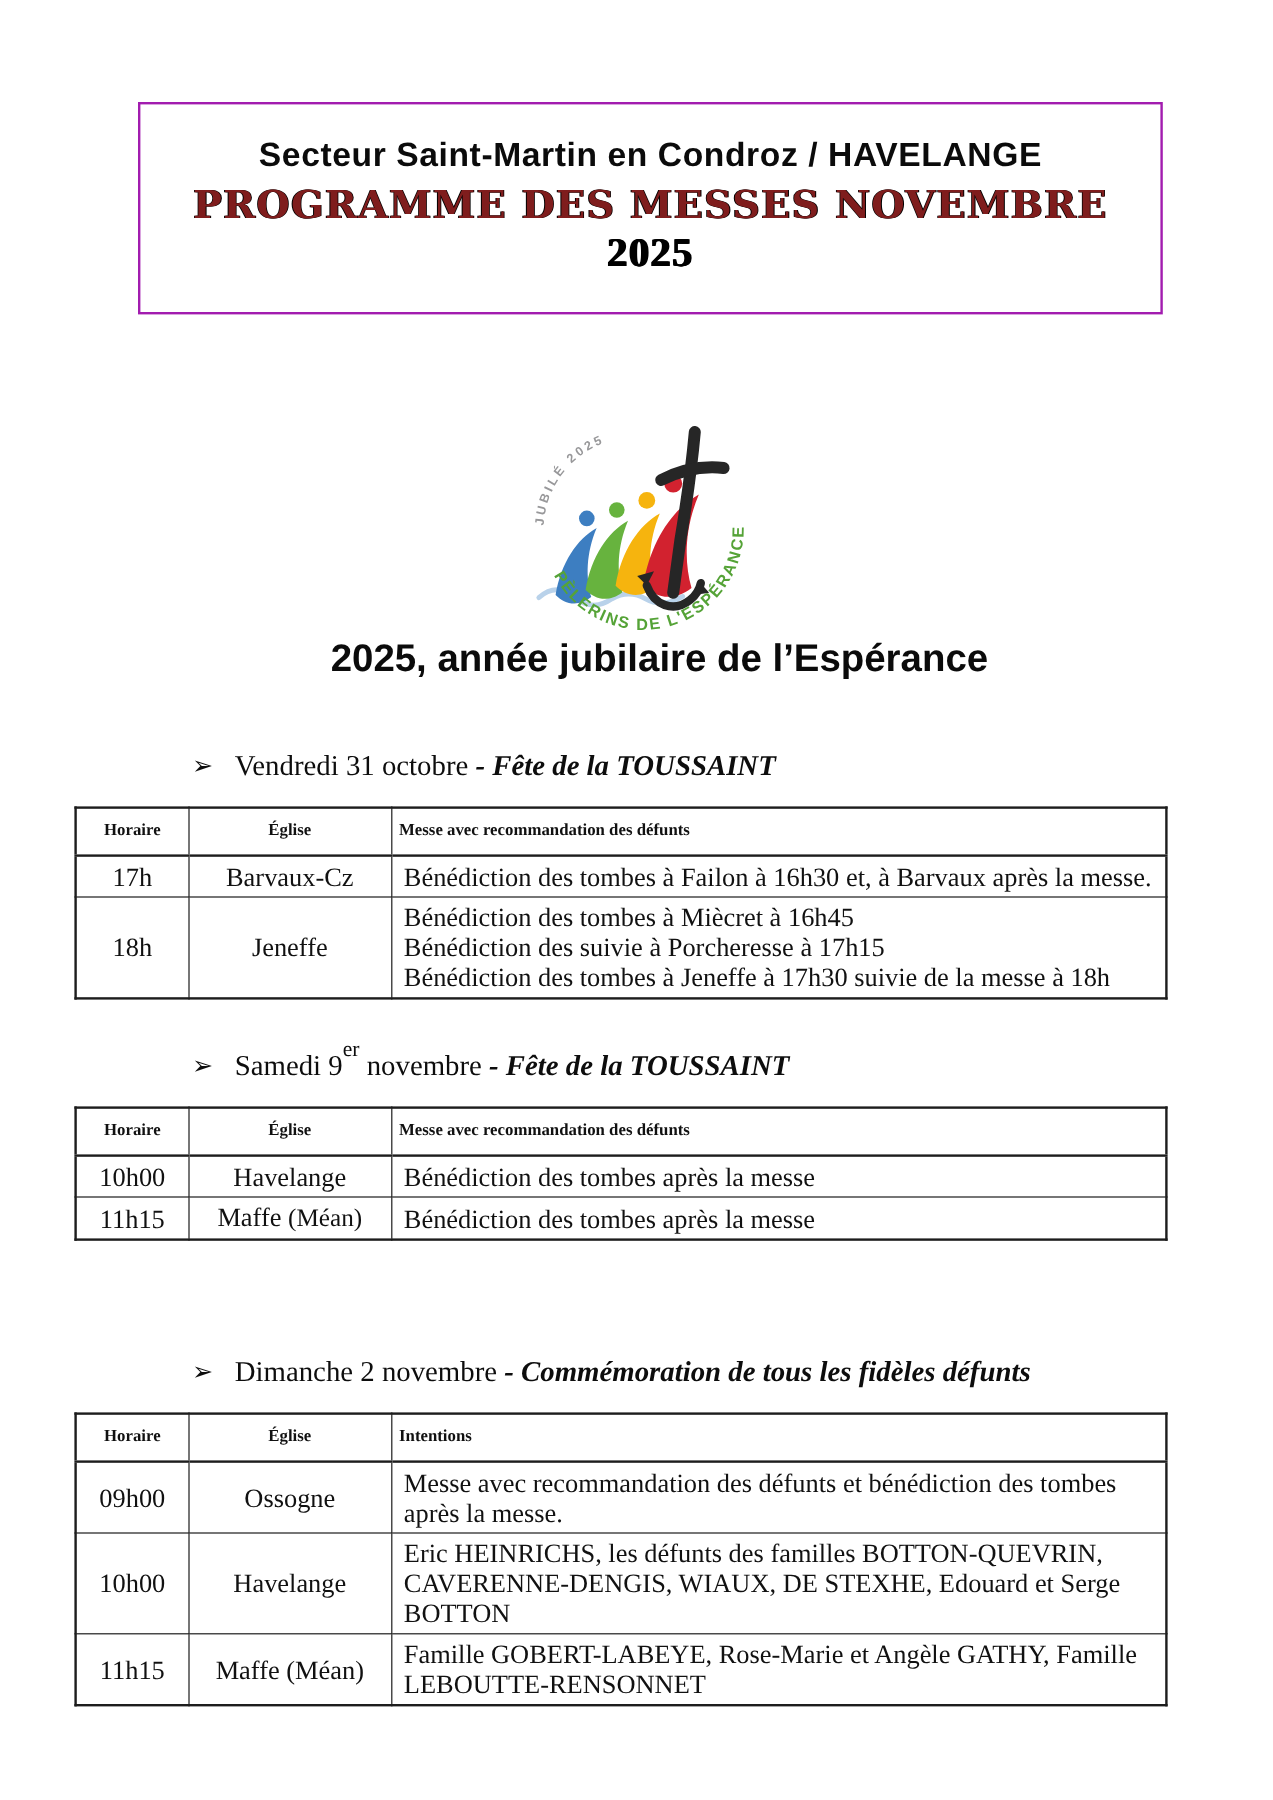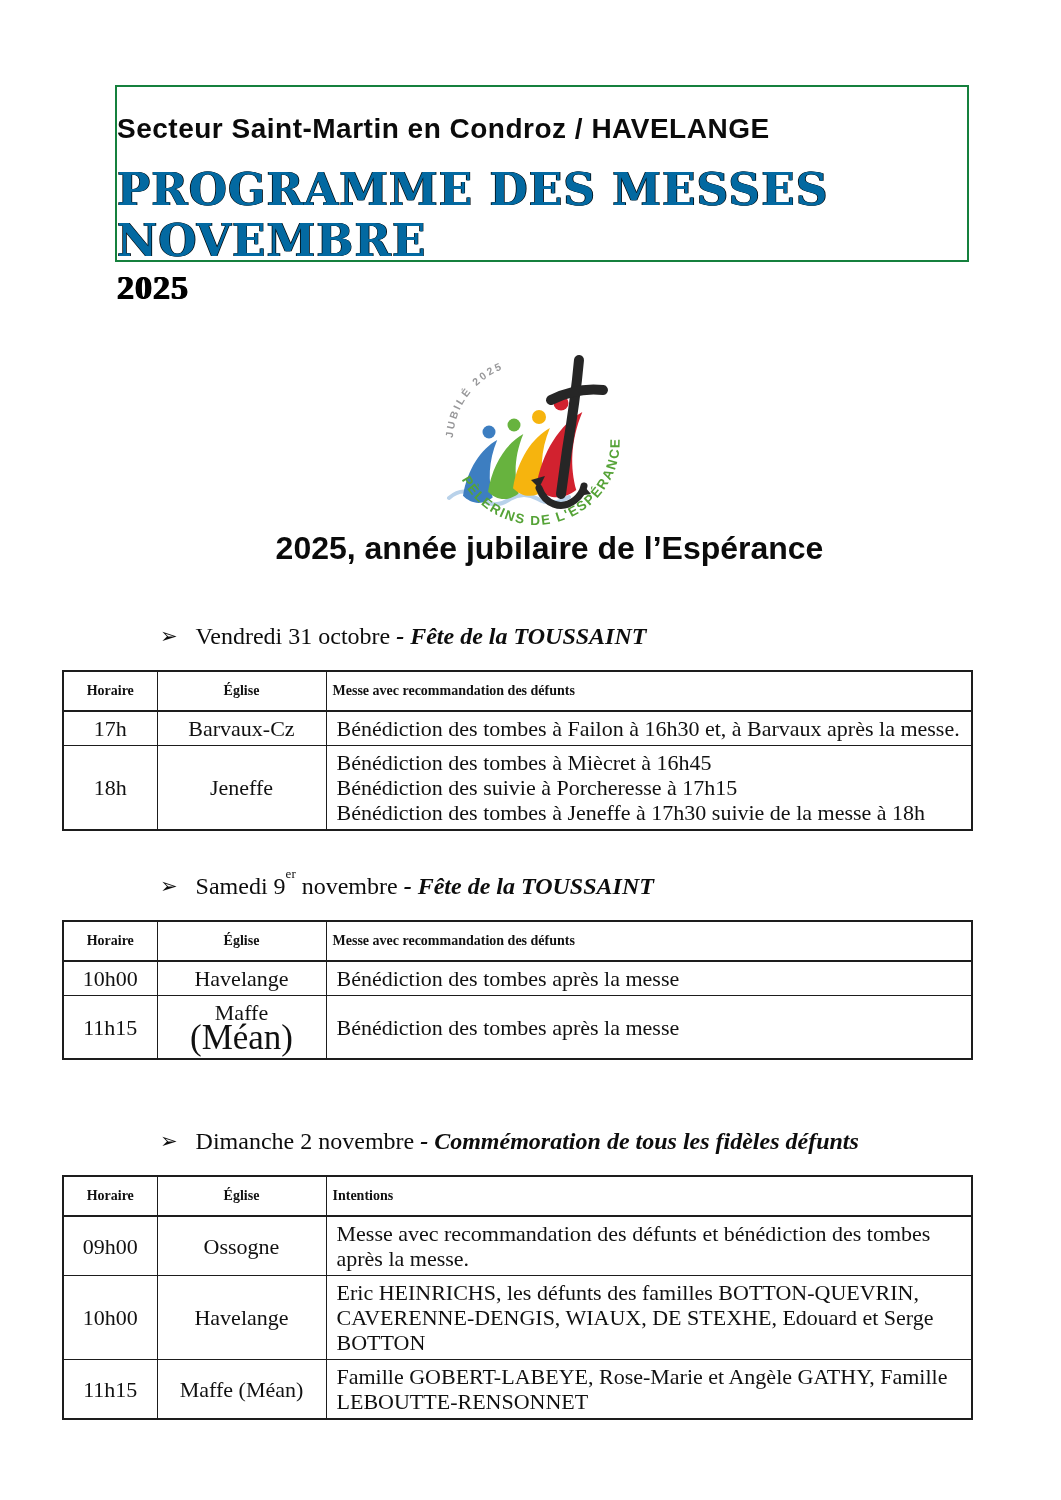--- a/index.html
+++ b/index.html
@@ -4,31 +4,31 @@
 <style>
   html,body{margin:0;padding:0;background:#e8e8e8;}
   .page{
     position:relative;width:1061px;height:1500px;margin:0 auto;
     background:#ffffff;overflow:hidden;
     font-family:"Liberation Serif",serif;color:#111;
   }
   
   .header-box{
     position:absolute;left:115px;top:85px;width:854px;height:177px;
-    box-sizing:border-box;border:2px solid #15803d;background:#fff;
+    box-sizing:border-box;border:2px solid #a21caf;background:#fff;text-align:center;
   }
   .header-line1{
     margin-top:26px;
     font-family:"Liberation Sans",sans-serif;font-weight:bold;
     font-size:28px;letter-spacing:.5px;color:#0b0b0b;
   }
   .header-line2{
-    margin-top:19px;
+    margin-top:7px;
     font-family:"DejaVu Serif",serif;font-weight:bold;
-    font-size:44px;letter-spacing:1px;color:#0369a1;
+    font-size:32px;letter-spacing:1px;color:#7f1d1d;
     text-shadow:.7px 0 #000,-.7px 0 #000;
   }
   .header-line3{
     margin-top:3px;
     font-family:Liberation Serif, serif;font-weight:bold;
     font-size:34px;letter-spacing:1px;color:#000;
     text-shadow:.7px 0 #000,-.7px 0 #000;
   }
   
   .logo{position:absolute;left:433px;top:348px;width:196px;height:180px;}
@@ -41,37 +41,37 @@
     font-family:"Liberation Sans",sans-serif;font-weight:bold;
     font-size:32px;color:#0b0b0b;padding-left:19px;
   }
   
   .section{position:absolute;left:0;width:100%;}
   .heading{
     margin-left:160px;font-size:24px;color:#0d0d0d;
     display:flex;align-items:baseline;gap:18px;line-height:30px;
   }
   .bullet{font-size:21px;position:relative;top:-1px;}
-  .h-sup{font-size:13px;position:relative;top:-7px;}
+  .h-sup{font-size:18px;position:relative;top:-7px;}
   .h-em{font-weight:bold;font-style:italic;}
   .mass-table{
     margin:18px 0 0 62px;width:911px;table-layout:fixed;
     border-collapse:collapse;border:2px solid #1d1d1d;background:#fff;
   }
   .mass-table th,.mass-table td{border:1px solid #1d1d1d;}
   .mass-table thead th{
     border-bottom:2px solid #1d1d1d;font-weight:bold;font-size:14px;
     height:34px;padding:2px 6px;
   }
   th.col0,th.col1{text-align:center;}
   th.col2{text-align:left;padding-left:10px;border-radius:20px;}
   .mass-table td{font-size:22px;line-height:25px;padding:4px 6px;vertical-align:middle;}
   td.c-time,td.c-church{text-align:center;}
   td.c-details{text-align:left;padding-left:10px;padding-right:10px;}
-  .big{font-size:35px;}
+  .big{font-size:21px;}
 </style>
 </head>
 <body>
 
 <div class="page">
 
   <div class="header-box">
     <div class="header-line1">Secteur Saint-Martin en Condroz / HAVELANGE</div>
     <div class="header-line2">PROGRAMME DES MESSES NOVEMBRE</div>
     <div class="header-line3">2025</div>

